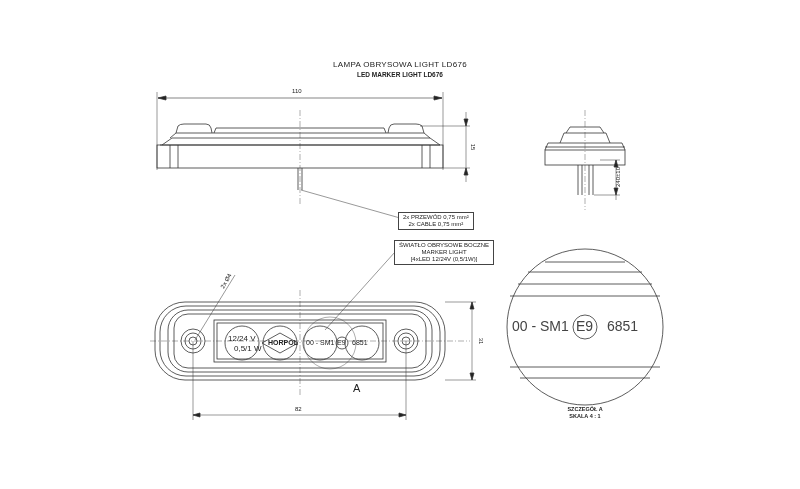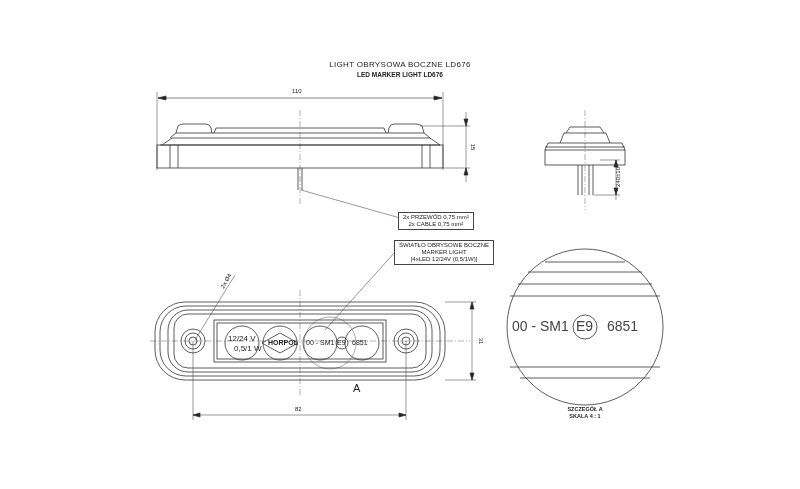--- a/index.html
+++ b/index.html
@@ -119,21 +119,21 @@
       <line x1="528" y1="272" x2="642" y2="272"></line>
       <line x1="518" y1="284" x2="652" y2="284"></line>
       <line x1="510" y1="296" x2="660" y2="296"></line>
       <line x1="510" y1="367" x2="660" y2="367"></line>
       <line x1="520" y1="378" x2="650" y2="378"></line>
       <circle cx="585" cy="327" r="12"></circle>
     </g>
   </g>
 </svg>
 
-<div class="t title1">LIGHT OBRYSOWA BOCZNE LD676</div>
+<div class="t title1">LAMPA OBRYSOWA LIGHT LD676</div>
 <div class="t title2">LED MARKER LIGHT LD676</div>
 
 <div class="t dim" style="left:292px;top:88px;">110</div>
 <div class="t dim" style="left:470px;top:144px;transform:rotate(90deg);">15</div>
 <div class="t dim" style="left:608px;top:174px;transform:rotate(-90deg);">240±10</div>
 
 <div class="box" style="left:398px;top:212px;">
   <div>2x PRZEWÓD 0,75 mm²</div>
   <div>2x CABLE 0,75 mm²</div>
 </div>

